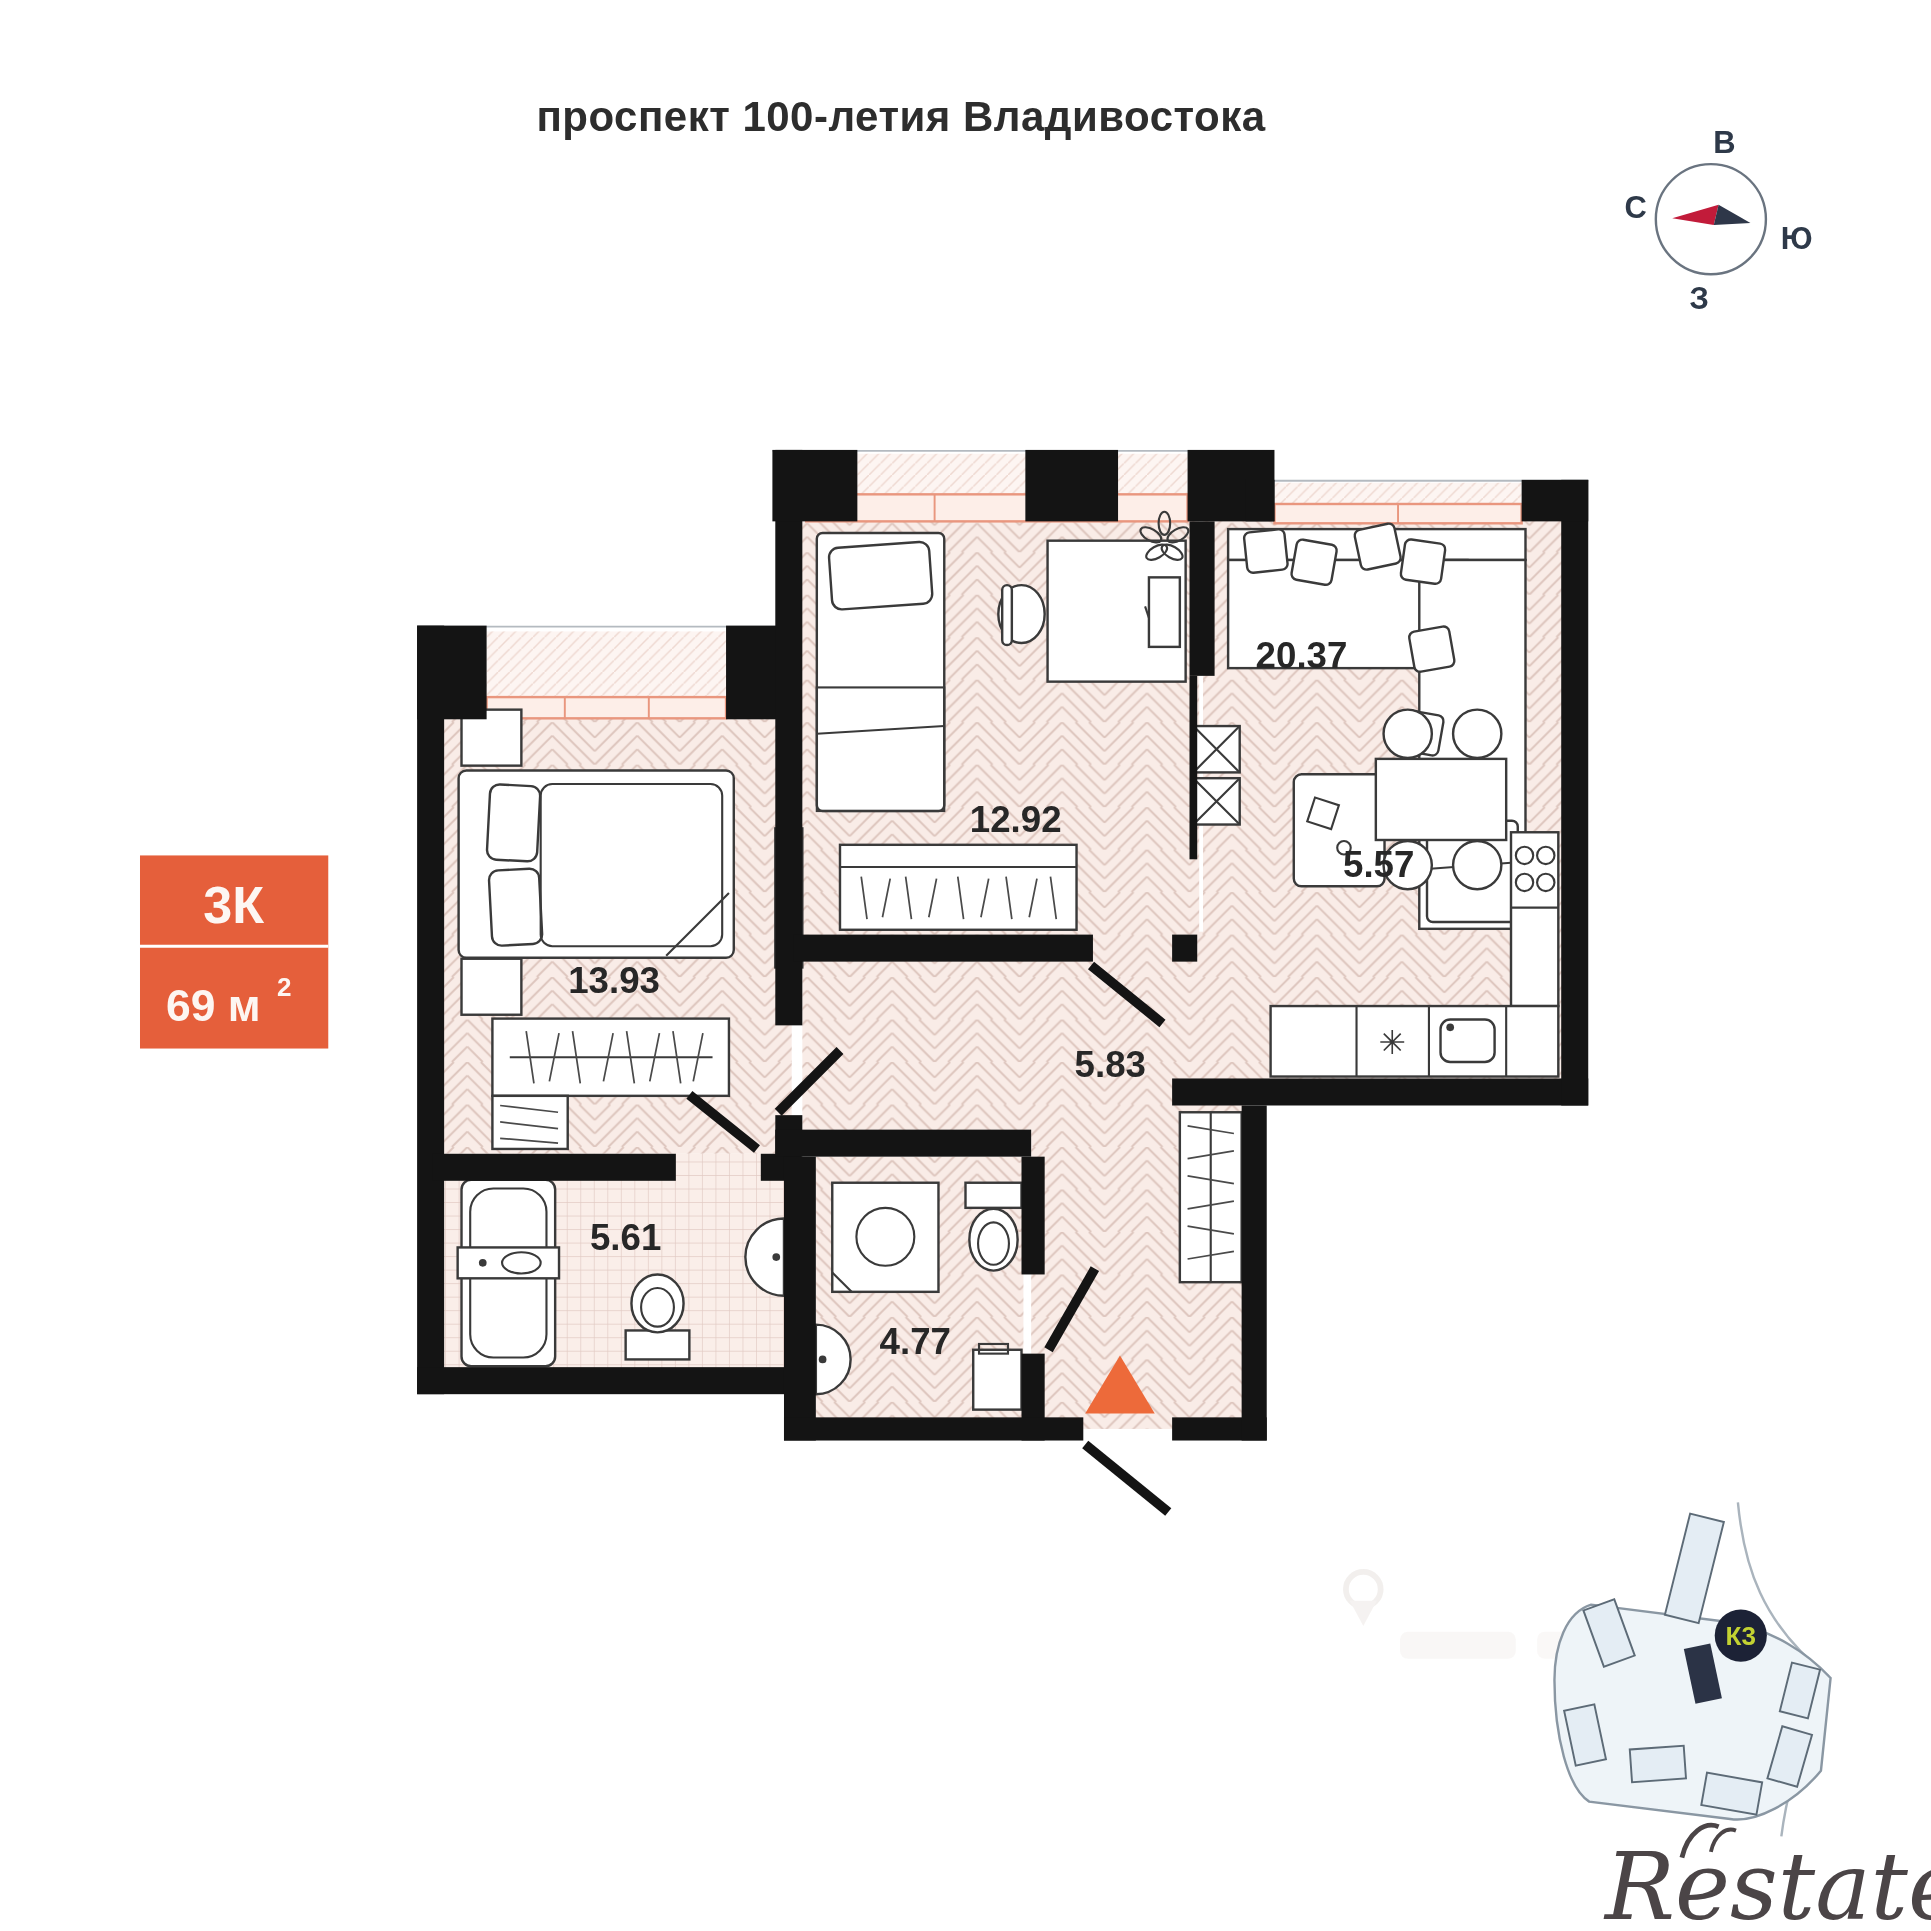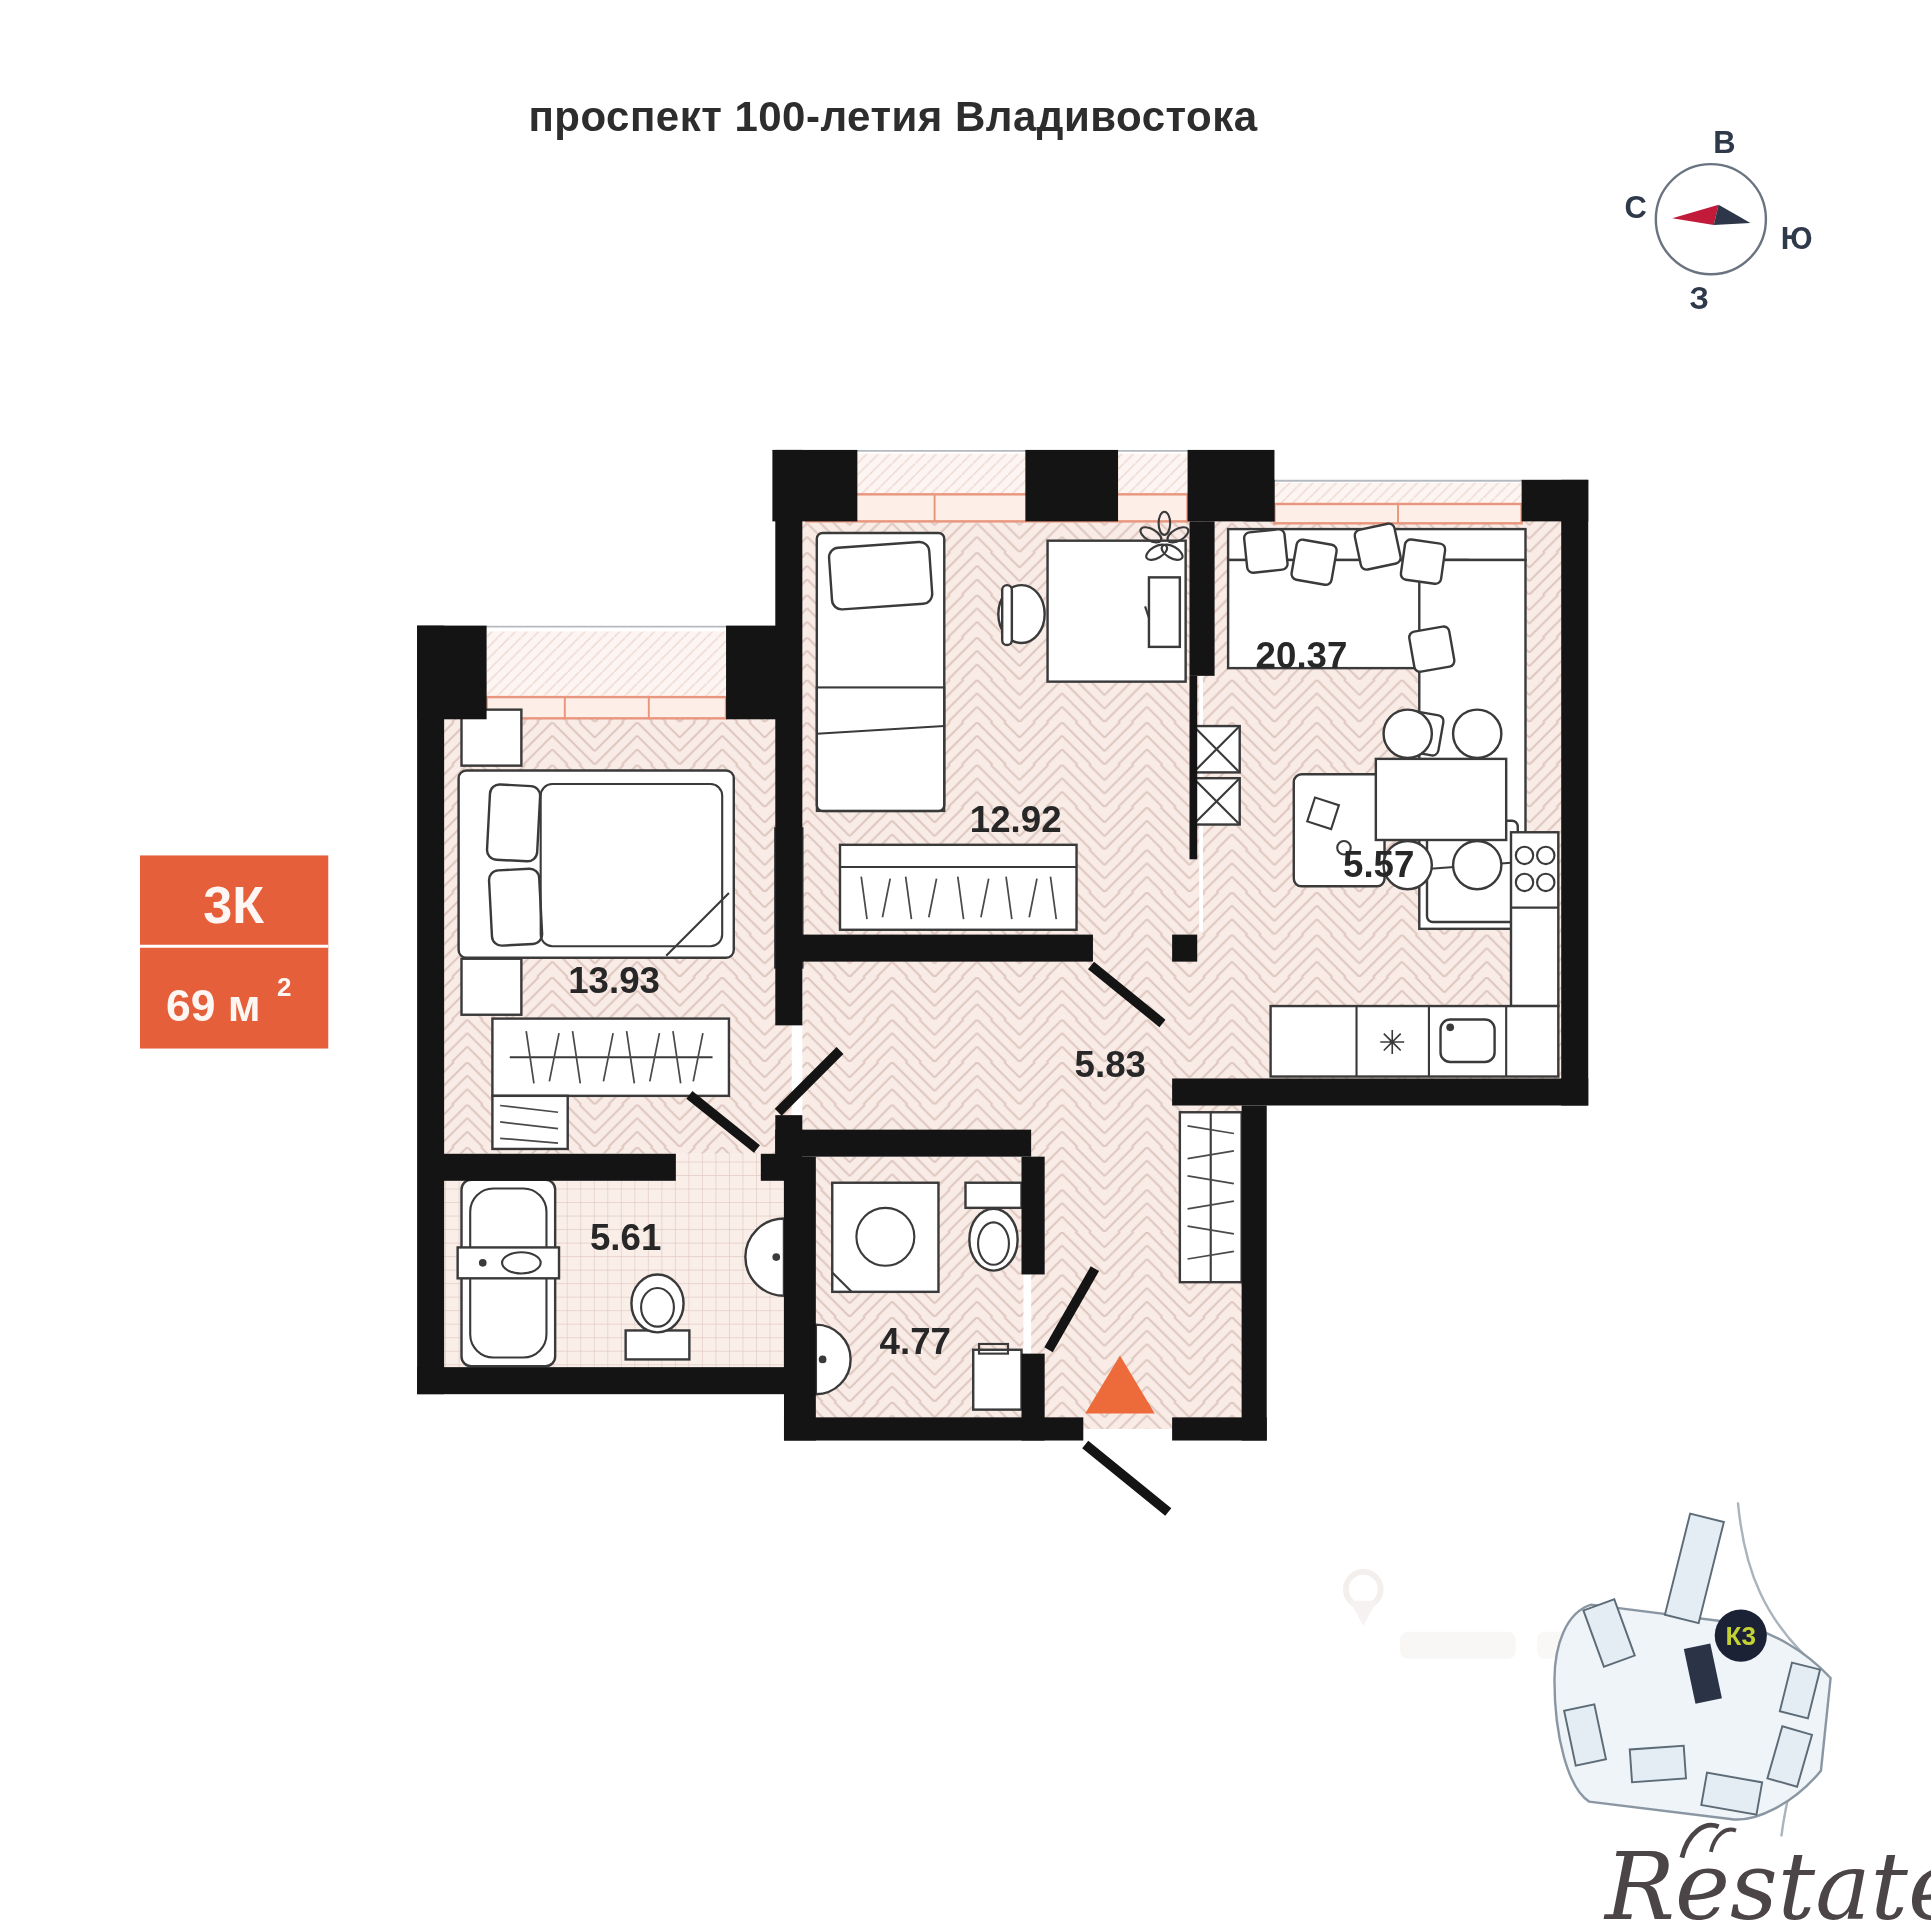--- a/index.html
+++ b/index.html
@@ -1,19 +1,19 @@
 <!DOCTYPE html>
 <html><head>
 <meta charset="utf-8">
 <style>
   html,body{margin:0;padding:0;}
   body{width:1931px;height:1931px;position:relative;overflow:hidden;background:#ffffff;
        font-family:"Liberation Sans",sans-serif;}
   .title{position:absolute;top:93px;left:0;width:1786px;text-align:center;
-         font-size:42px;font-weight:600;letter-spacing:0.5px;color:#2d2d2d;}
+         font-size:42px;font-weight:600;letter-spacing:0.5px;color:#2d2d2d;padding-left:8px;}
   svg{position:absolute;top:0;left:0;}
   .lbl{font:700 38px "Liberation Sans",sans-serif;fill:#272727;}
   .compass-letter{font:700 32px "Liberation Sans",sans-serif;fill:#2e3949;}
   .badge-type{font:700 54px "Liberation Sans",sans-serif;fill:#fdf6f2;}
   .badge-area{font:700 46px "Liberation Sans",sans-serif;fill:#fdf6f2;}
   .badge-sup{font:700 27px "Liberation Sans",sans-serif;fill:#fdf6f2;}
   .k3{font:700 27px "Liberation Sans",sans-serif;fill:#c3d232;}
   .furn{fill:#ffffff;stroke:#3a3a3a;stroke-width:2.5;}
   .furnln{fill:none;stroke:#3a3a3a;stroke-width:2.2;}
   .tick{fill:none;stroke:#4a4a4a;stroke-width:1.8;}

